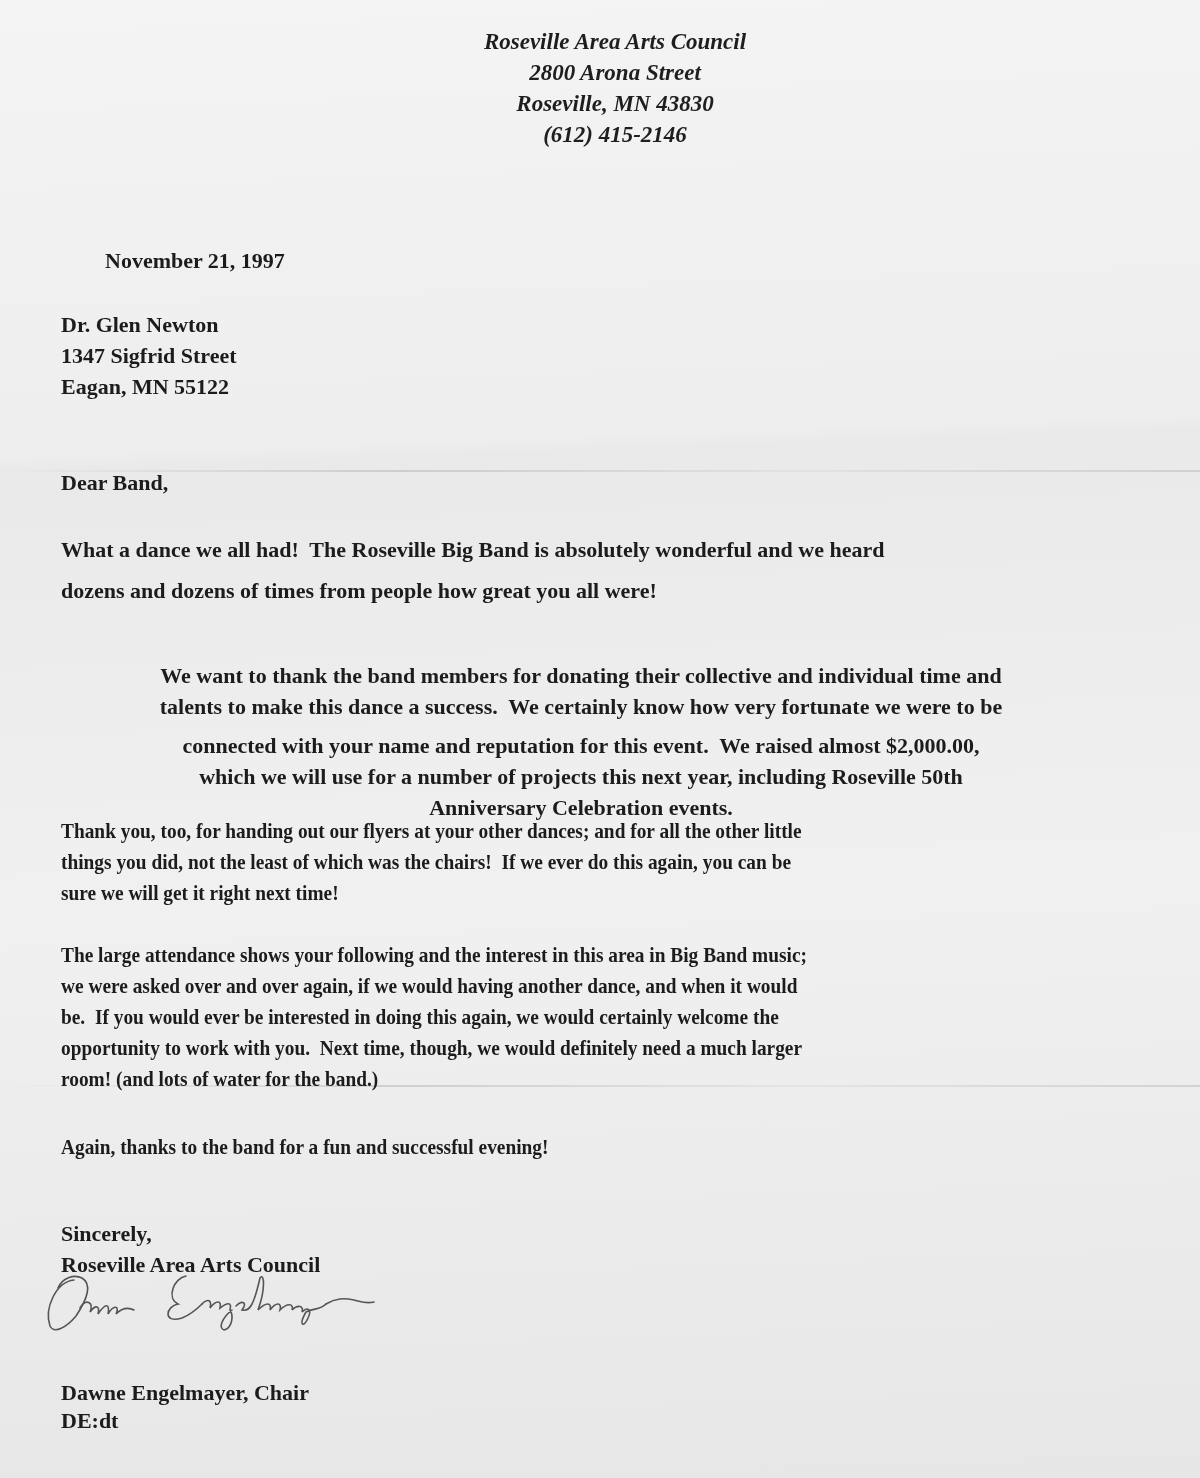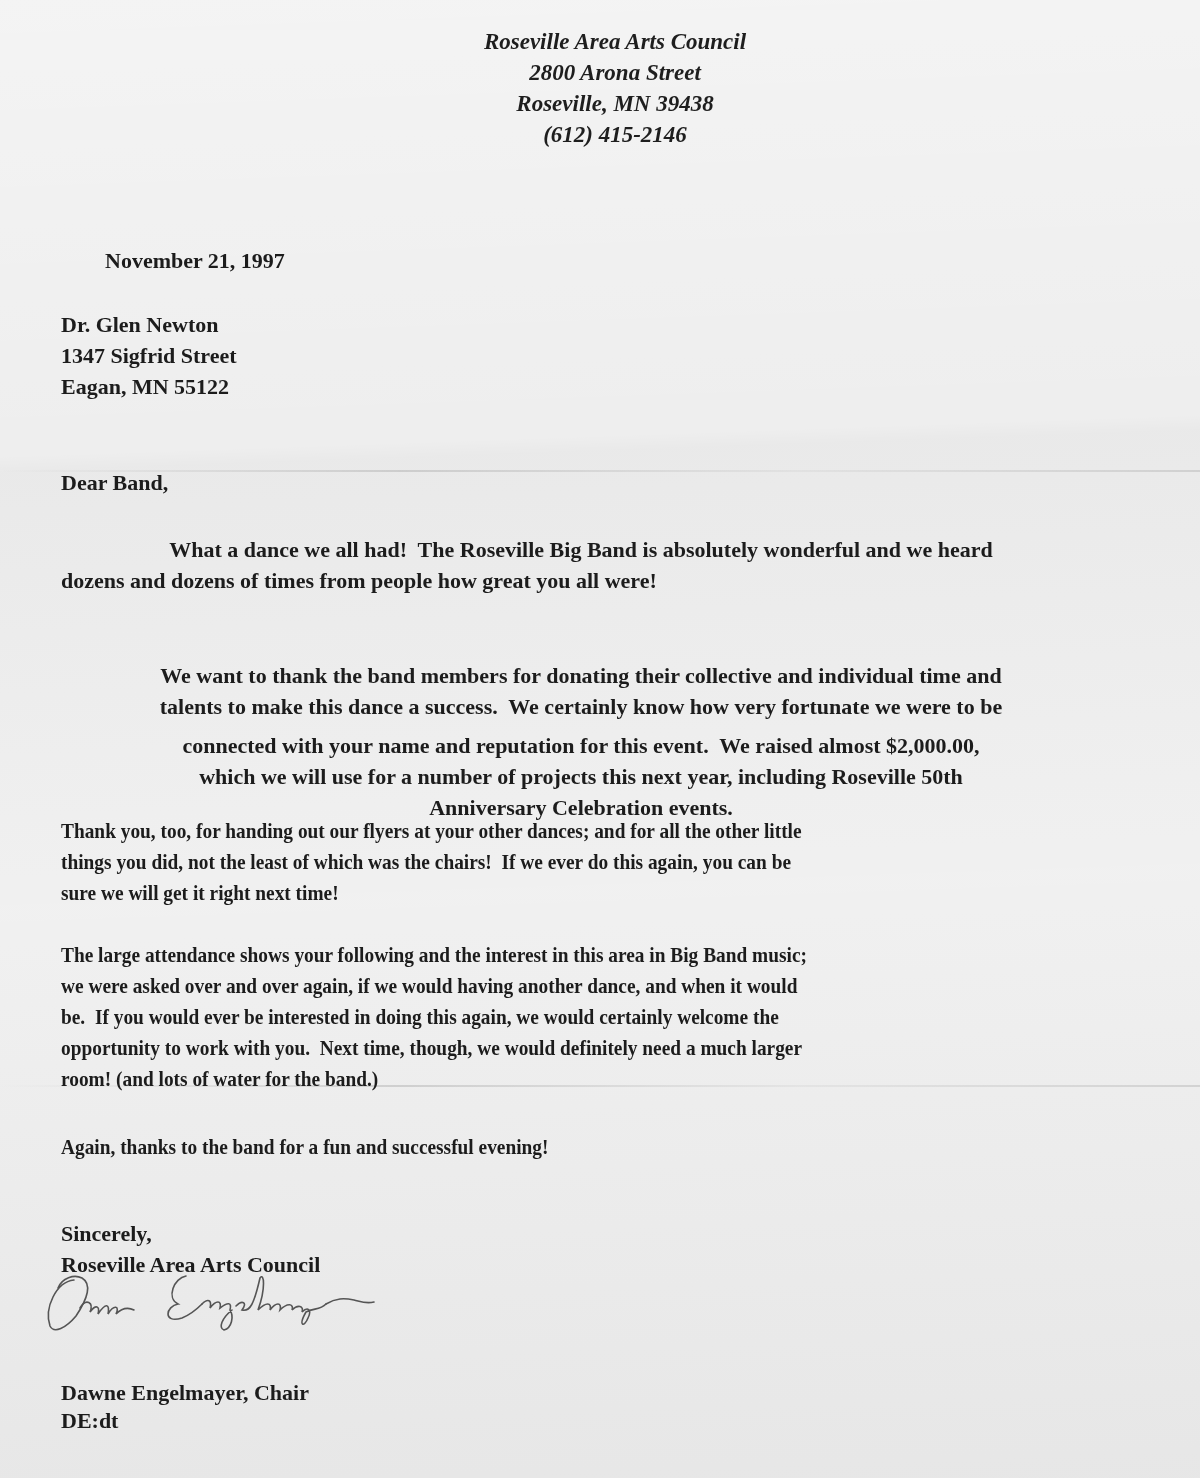--- a/index.html
+++ b/index.html
@@ -32,37 +32,37 @@
 </style>
 </head>
 <body>
 
 <div class="fold" style="top:470px;"></div>
 <div class="fold" style="top:1085px;"></div>
 
 <header class="letterhead">
   <div>Roseville Area Arts Council</div>
   <div>2800 Arona Street</div>
-  <div>Roseville, MN 39438</div>
+  <div>Roseville, MN 43830</div>
   <div>(612) 415-2146</div>
 </header>
 
 <div class="block" style="top:245px;margin-left:44px;">November 21, 1997</div>
 
 <div class="block" style="top:309px;">
   <div>Dr. Glen Newton</div>
   <div>1347 Sigfrid Street</div>
   <div>Eagan, MN 55122</div>
 </div>
 
 <div class="block" style="top:467px;">Dear Band,</div>
 
 <section class="block para" style="top:534px;">
-  <div style="white-space:pre;text-align:center;">What a dance we all had!  The Roseville Big Band is absolutely wonderful and we heard</div>
-  <div style="white-space:pre;">dozens and dozens of times from people how great you all were!</div>
+  <div style="white-space:pre;">What a dance we all had!  The Roseville Big Band is absolutely wonderful and we heard</div>
+  <div style="white-space:pre;margin-top:10px;">dozens and dozens of times from people how great you all were!</div>
 </section>
 
 <section class="block para" style="top:660px;text-align:center;">
   <div style="white-space:pre;">We want to thank the band members for donating their collective and individual time and</div>
   <div style="white-space:pre;">talents to make this dance a success.  We certainly know how very fortunate we were to be</div>
   <div style="white-space:pre;margin-top:8px;">connected with your name and reputation for this event.  We raised almost $2,000.00,</div>
   <div style="white-space:pre;">which we will use for a number of projects this next year, including Roseville 50th</div>
   <div style="white-space:pre;">Anniversary Celebration events.</div>
 </section>
 

